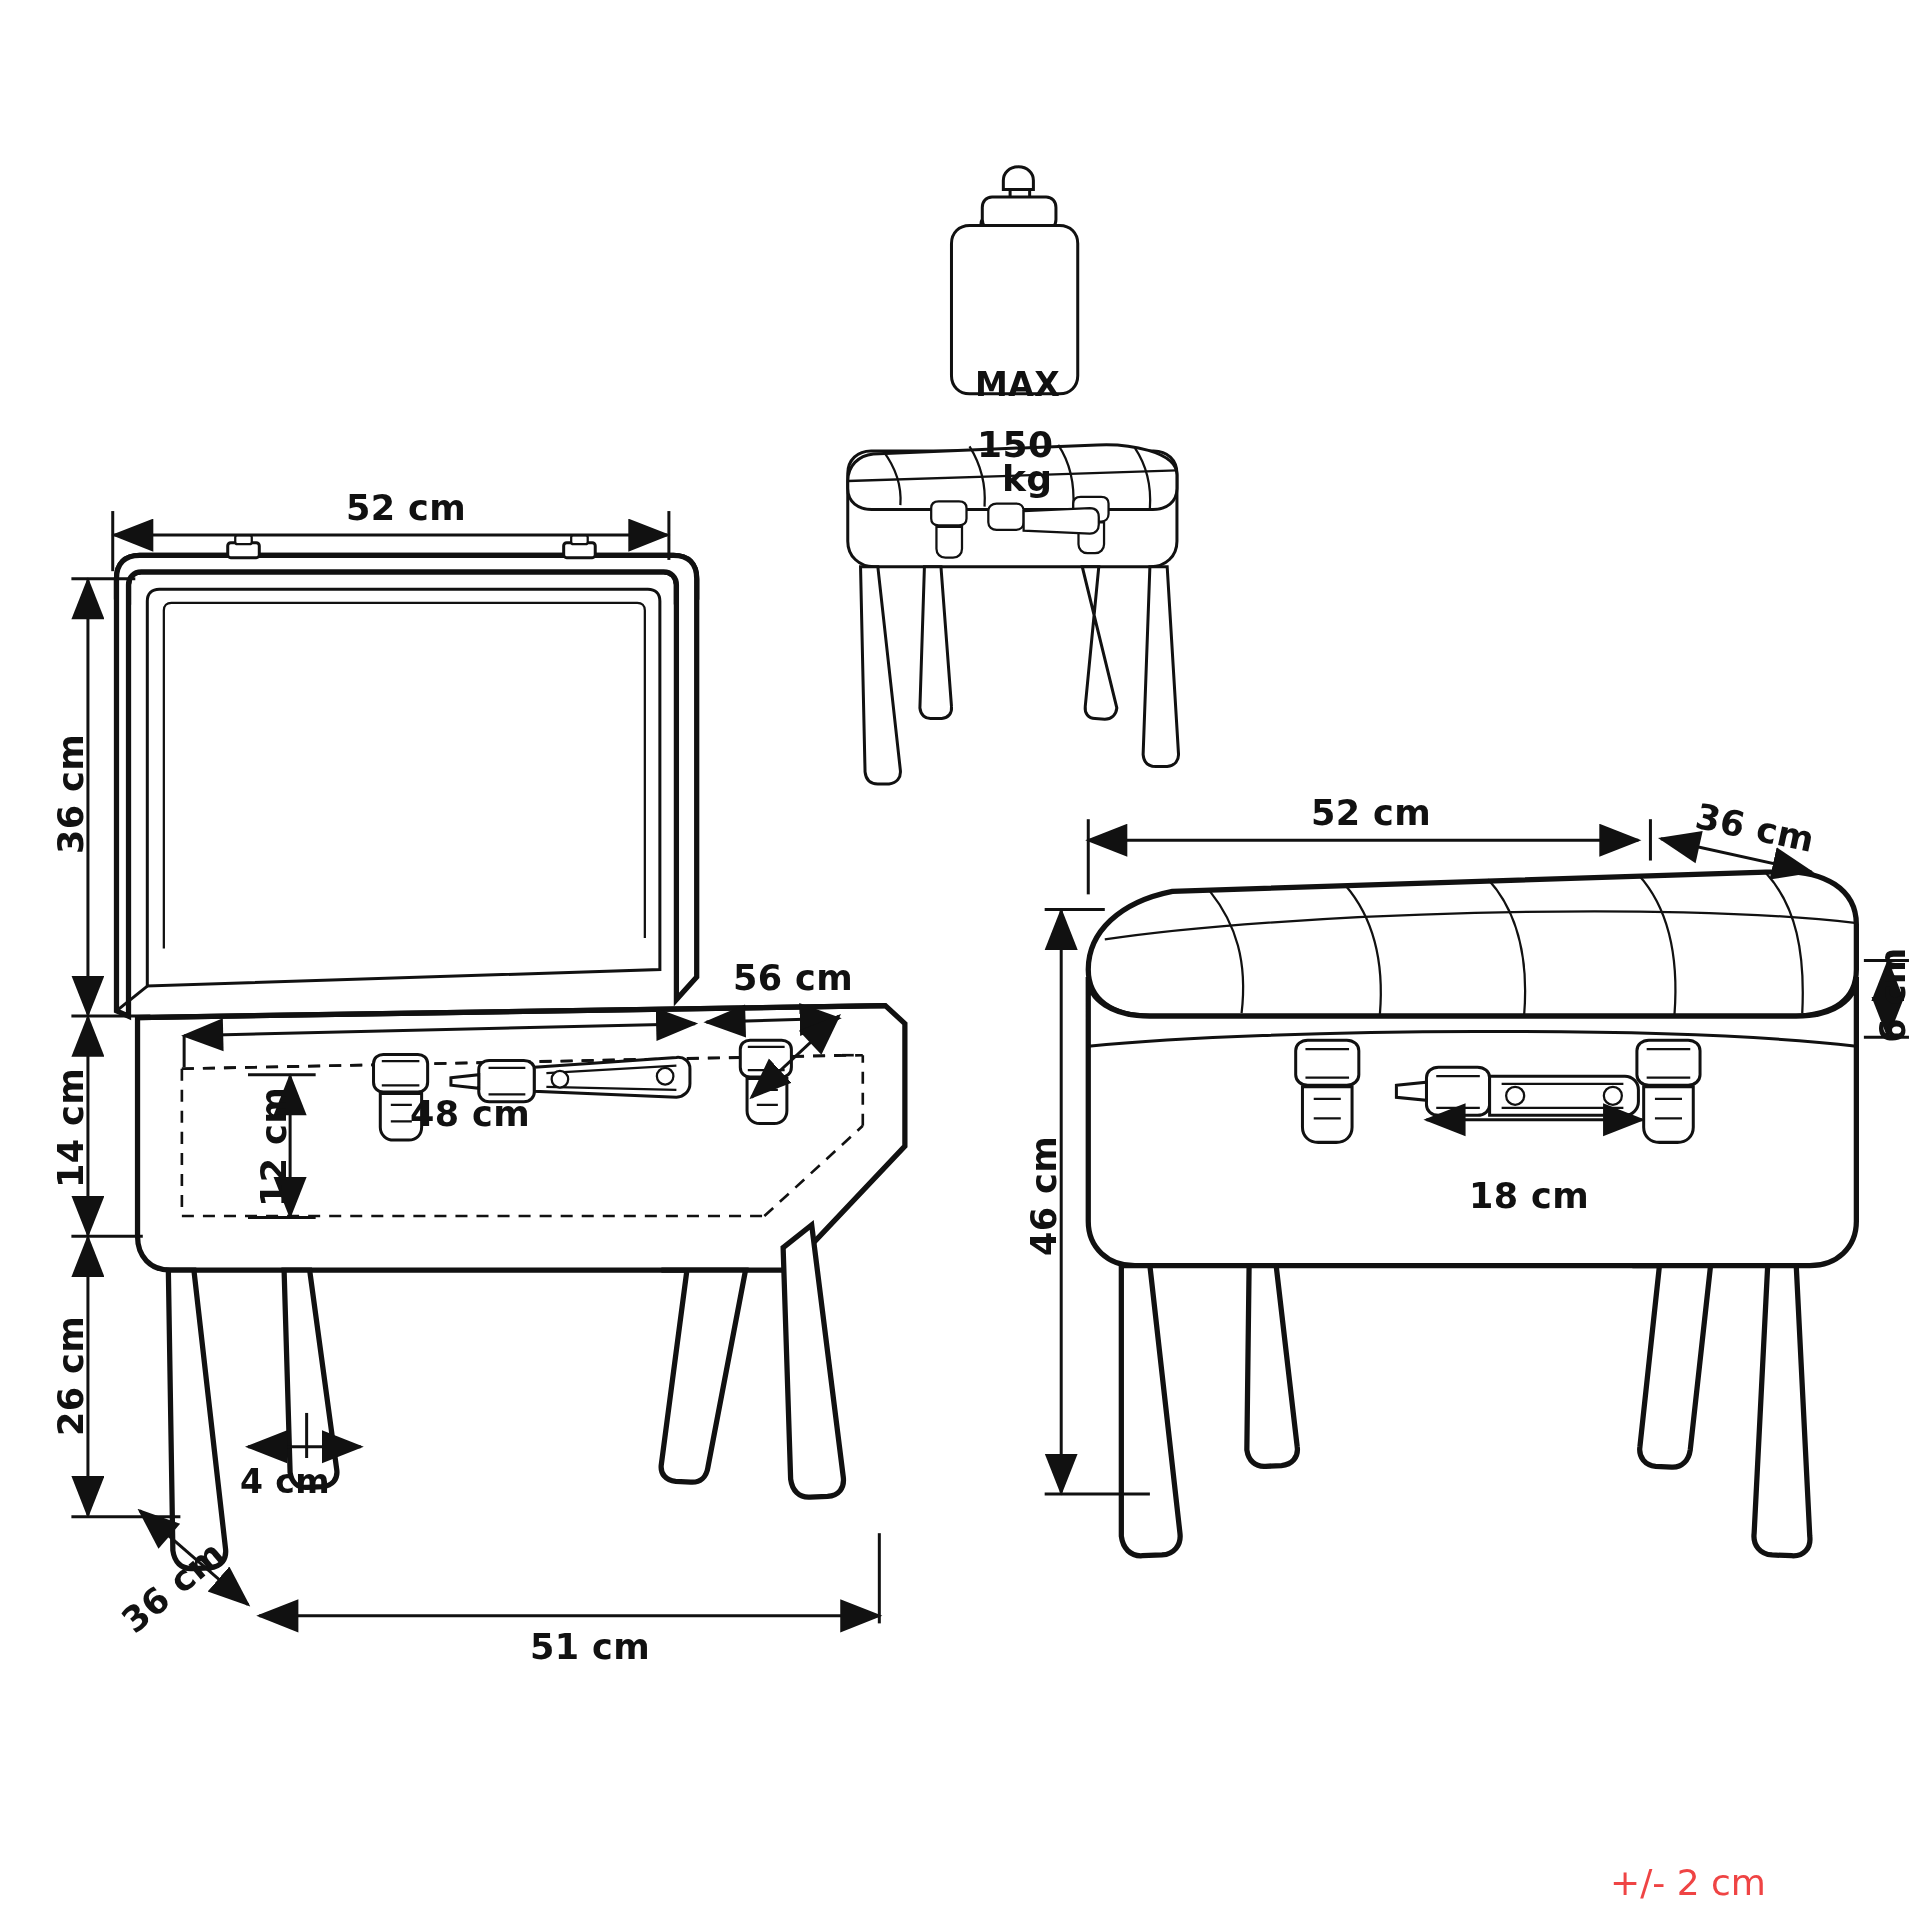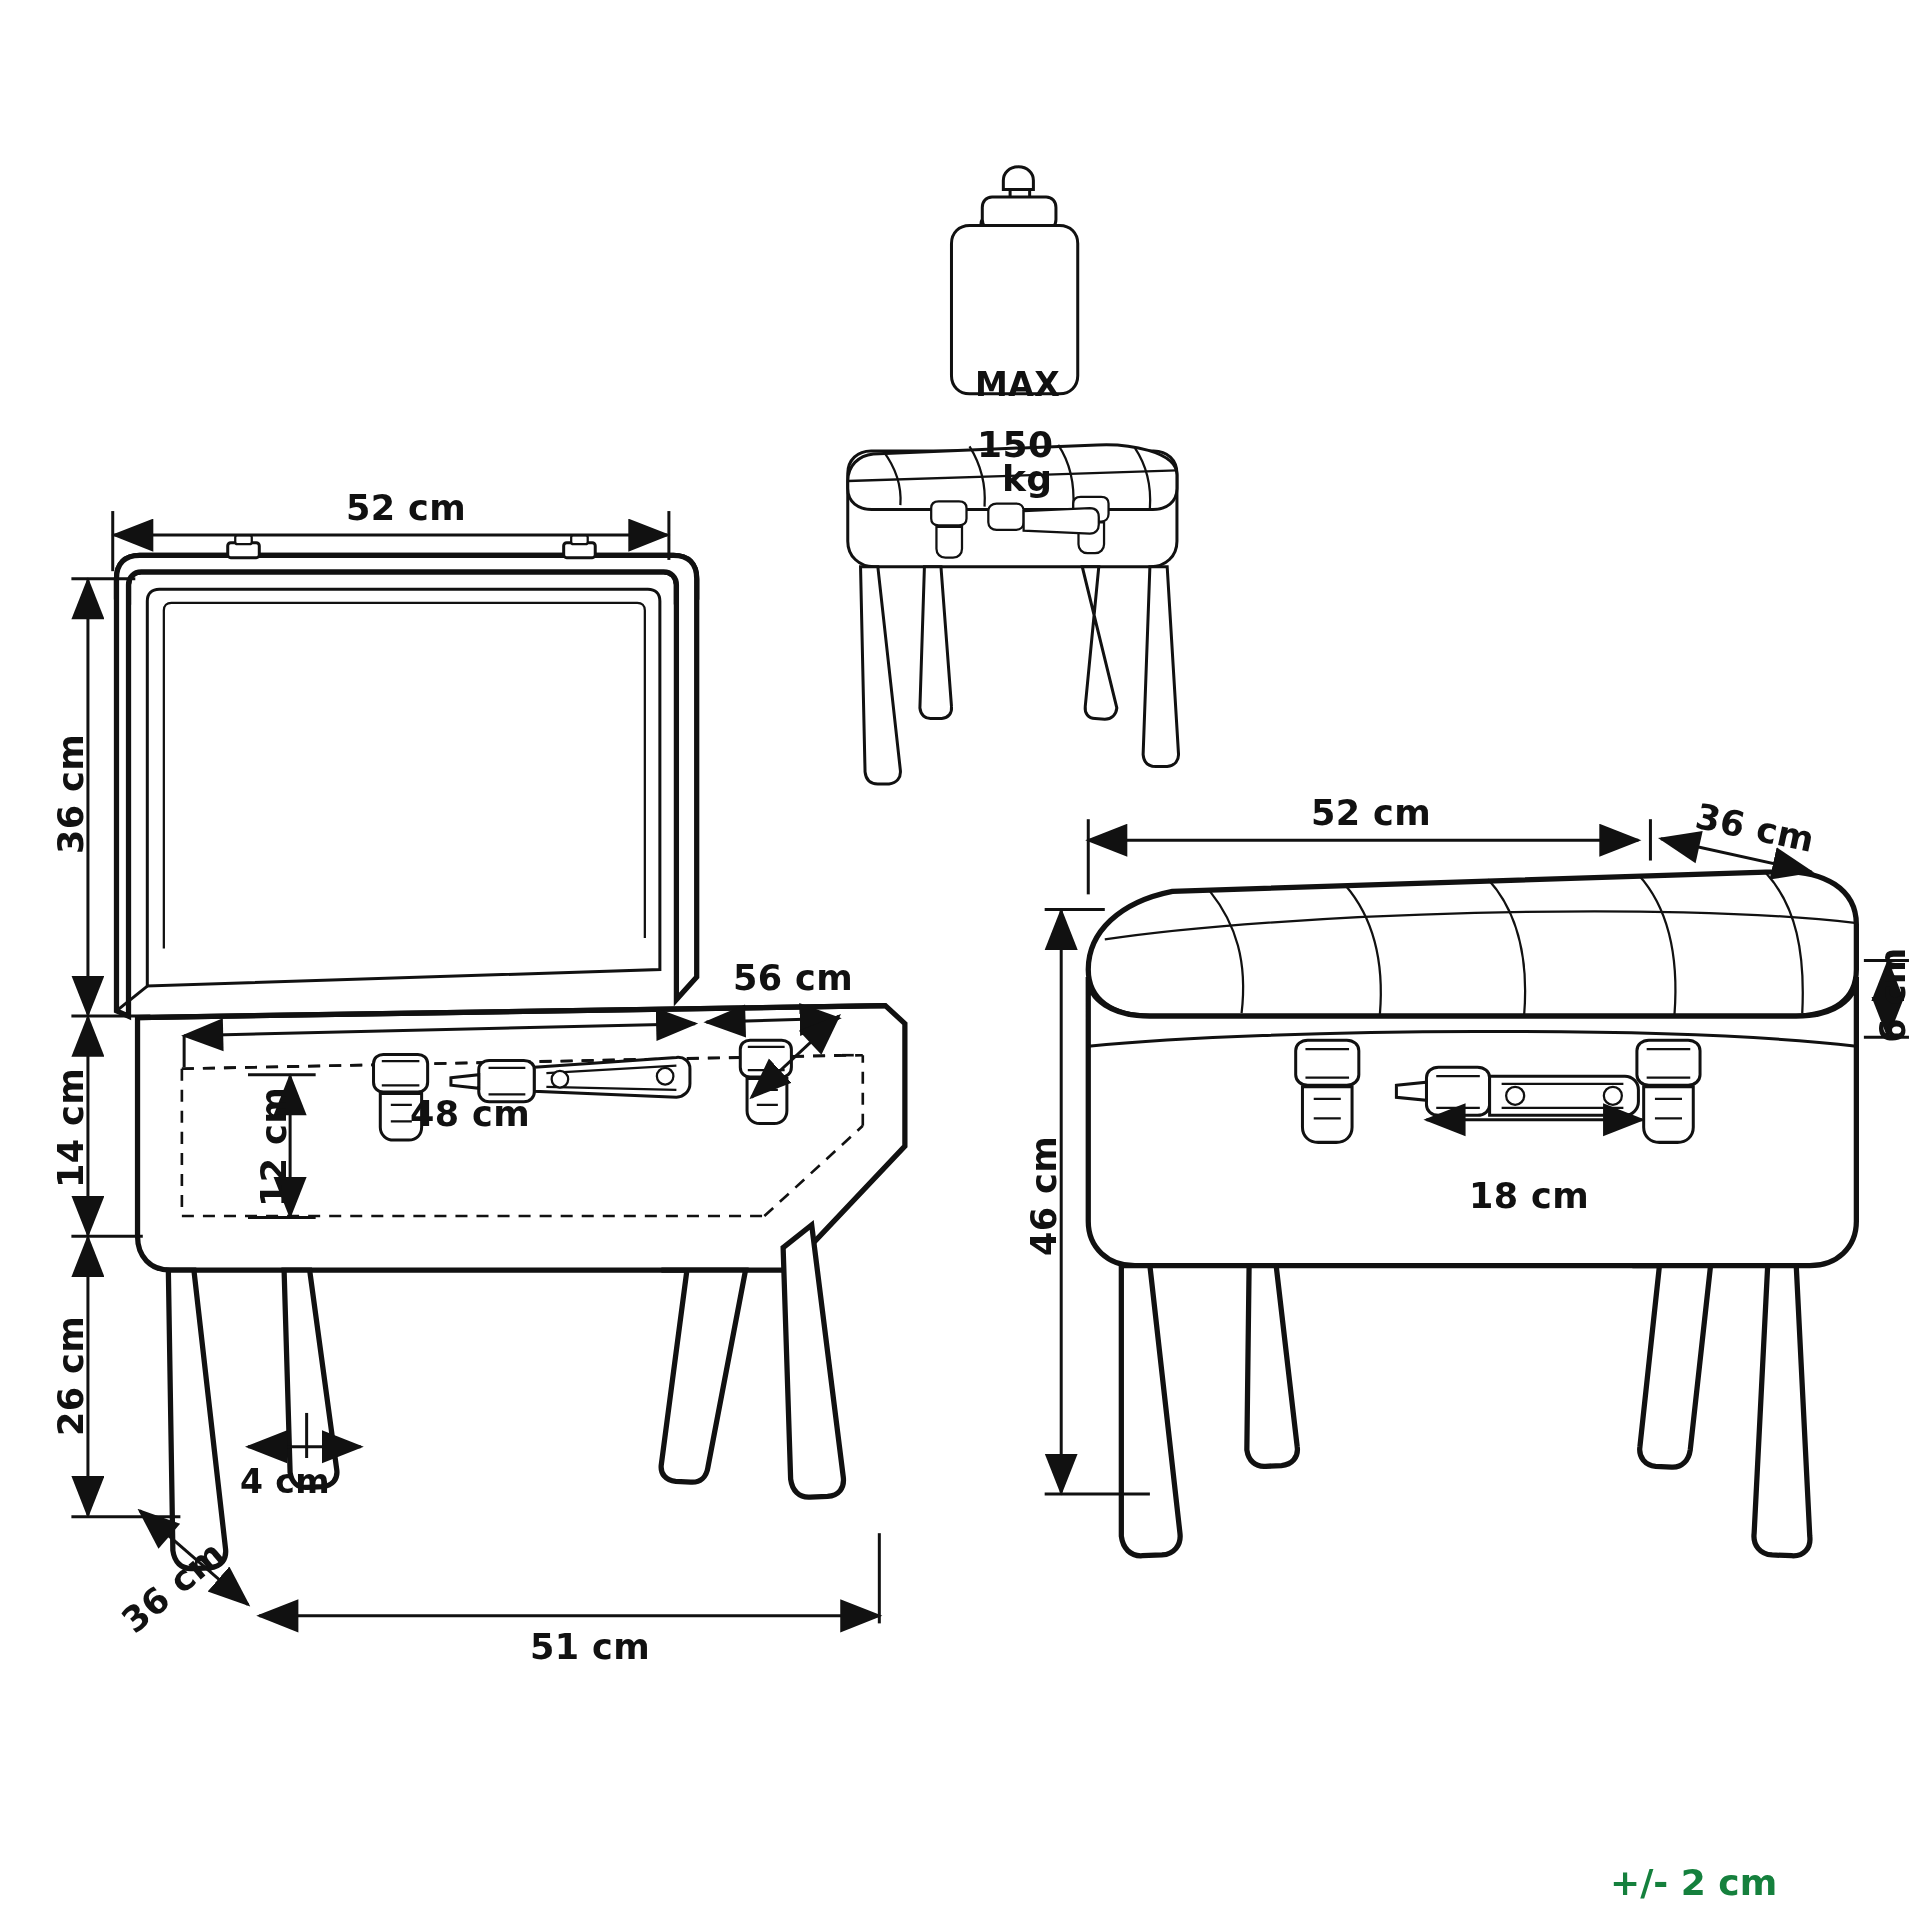--- a/index.html
+++ b/index.html
@@ -6,21 +6,21 @@
   body{width:1924px;height:1924px;font-family:"DejaVu Sans",sans-serif;overflow:hidden;}
   #stage{position:relative;width:1924px;height:1924px;}
   .dimtext{position:absolute;font-weight:bold;color:#111;letter-spacing:0.4px;white-space:nowrap;}
   .vert{transform-origin:center center;}
   svg{position:absolute;left:0;top:0;width:1924px;height:1924px;overflow:visible;}
   .thin{stroke:#111;stroke-width:3;fill:none;}
   .med{stroke:#111;stroke-width:4;fill:none;}
   .thick{stroke:#111;stroke-width:7;fill:none;}
   .dash{stroke:#111;stroke-width:3.5;fill:none;stroke-dasharray:16 12;}
   .fillw{fill:#ffffff;}
-  .tol{position:absolute;font-weight:bold;color:#15803d;}
+  .tol{position:absolute;font-weight:normal;color:#ef4444;}
 </style>
 </head>
 <body>
 
 <div id="stage">
 
 <svg viewBox="0 0 2560 2560">
   <defs>
     <marker id="arrEnd" markerWidth="16" markerHeight="16" refX="13" refY="5.5" orient="auto">
       <path d="M0,0 L14,5.5 L0,11 z" fill="#111"></path>

